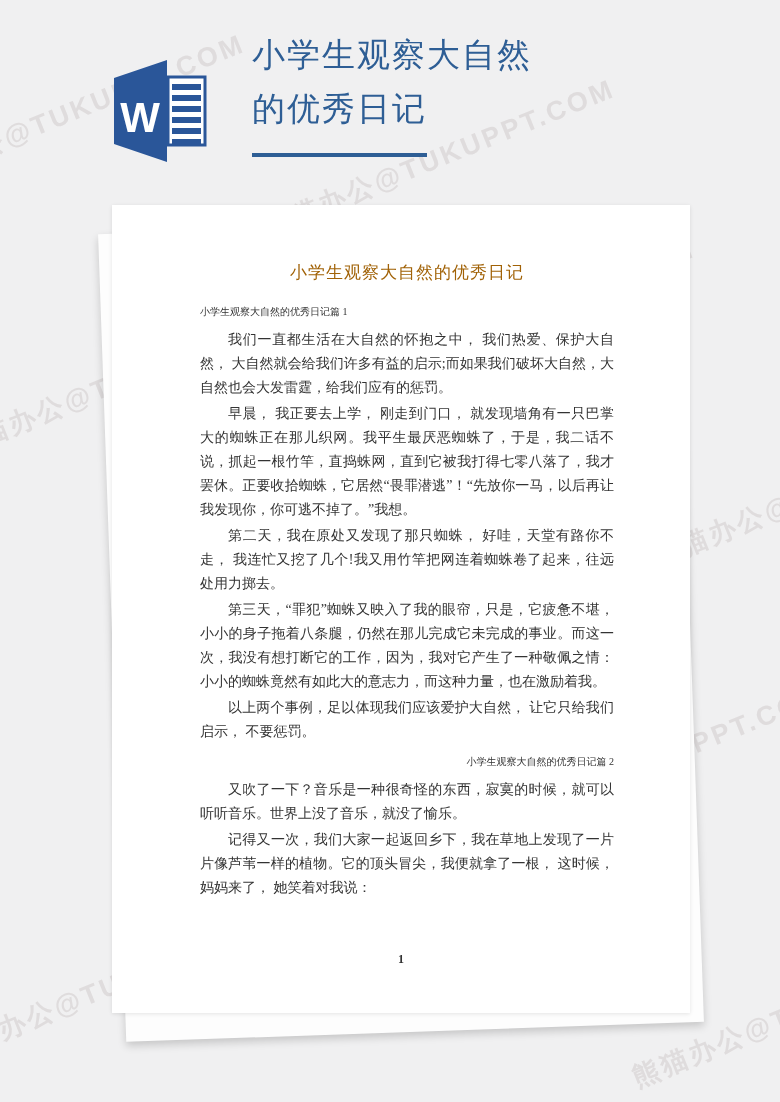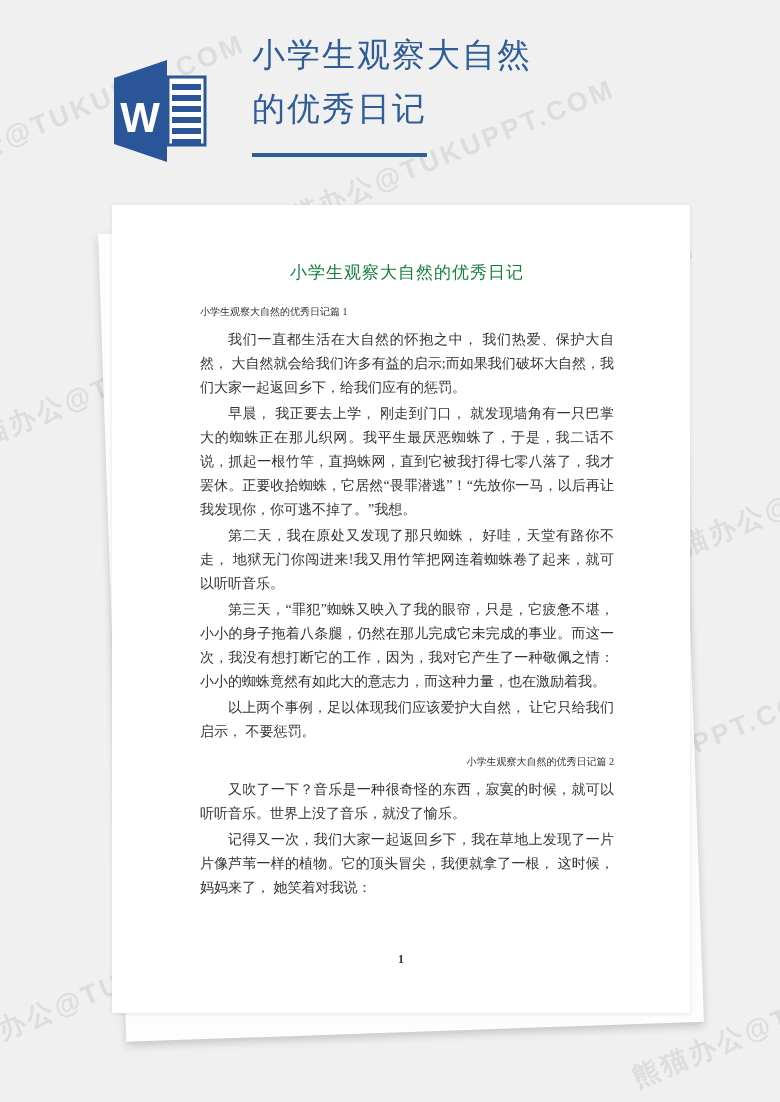--- a/index.html
+++ b/index.html
@@ -29,21 +29,21 @@
     transform:translateY(19px) rotate(-2deg);
     box-shadow:0 4px 9px rgba(0,0,0,0.18);
   }
   .sheet-main {
     position:absolute; left:112px; top:205px; width:578px; height:808px;
     background:#ffffff;
     box-shadow:0 1px 4px rgba(0,0,0,0.10);
     padding:56px 76px 0 88px;
   }
   .doc-title {
-    text-align:center; font-size:17px; color:#15803d;
+    text-align:center; font-size:17px; color:#a16207;
     letter-spacing:1px; margin-bottom:16px;
   }
   .doc-heading {
     font-size:10px; color:#333; line-height:24px; margin:6px 0 4px 0;
   }
   .doc-heading.indented { text-indent:1.5em;text-align:right; }
   .doc-para {
     font-size:14px; color:#333; line-height:24px;
     text-align:justify; text-indent:2em; margin-bottom:2px;
   }
@@ -93,23 +93,23 @@
     <span class="tl1">小学生观察大自然</span><br>
     <span class="tl2">的优秀日记</span>
   </div>
 </div>
 
 <div class="sheet-back"></div>
 <div class="sheet-main">
   <div class="doc-title">小学生观察大自然的优秀日记</div>
   <div>
       <p class="doc-heading">小学生观察大自然的优秀日记篇 1</p>
-      <p class="doc-para">我们一直都生活在大自然的怀抱之中， 我们热爱、保护大自然， 大自然就会给我们许多有益的启示;而如果我们破坏大自然，我们大家一起返回乡下，给我们应有的惩罚。</p>
+      <p class="doc-para">我们一直都生活在大自然的怀抱之中， 我们热爱、保护大自然， 大自然就会给我们许多有益的启示;而如果我们破坏大自然，大自然也会大发雷霆，给我们应有的惩罚。</p>
       <p class="doc-para">早晨， 我正要去上学， 刚走到门口， 就发现墙角有一只巴掌大的蜘蛛正在那儿织网。我平生最厌恶蜘蛛了，于是，我二话不说，抓起一根竹竿，直捣蛛网，直到它被我打得七零八落了，我才罢休。正要收拾蜘蛛，它居然“畏罪潜逃”！“先放你一马，以后再让我发现你，你可逃不掉了。”我想。</p>
-      <p class="doc-para">第二天，我在原处又发现了那只蜘蛛， 好哇，天堂有路你不走， 地狱无门你闯进来!我又用竹竿把网连着蜘蛛卷了起来，就可以听听音乐。</p>
+      <p class="doc-para">第二天，我在原处又发现了那只蜘蛛， 好哇，天堂有路你不走， 我连忙又挖了几个!我又用竹竿把网连着蜘蛛卷了起来，往远处用力掷去。</p>
       <p class="doc-para">第三天，“罪犯”蜘蛛又映入了我的眼帘，只是，它疲惫不堪，小小的身子拖着八条腿，仍然在那儿完成它未完成的事业。而这一次，我没有想打断它的工作，因为，我对它产生了一种敬佩之情： 小小的蜘蛛竟然有如此大的意志力，而这种力量，也在激励着我。</p>
       <p class="doc-para">以上两个事例，足以体现我们应该爱护大自然， 让它只给我们启示， 不要惩罚。</p>
       <p class="doc-heading indented">小学生观察大自然的优秀日记篇 2</p>
       <p class="doc-para">又吹了一下？音乐是一种很奇怪的东西，寂寞的时候，就可以听听音乐。世界上没了音乐，就没了愉乐。</p>
       <p class="doc-para">记得又一次，我们大家一起返回乡下，我在草地上发现了一片片像芦苇一样的植物。它的顶头冒尖，我便就拿了一根， 这时候，妈妈来了， 她笑着对我说：</p>
     </div>
   <div class="page-number">1</div>
 </div>
 
 </body></html>

